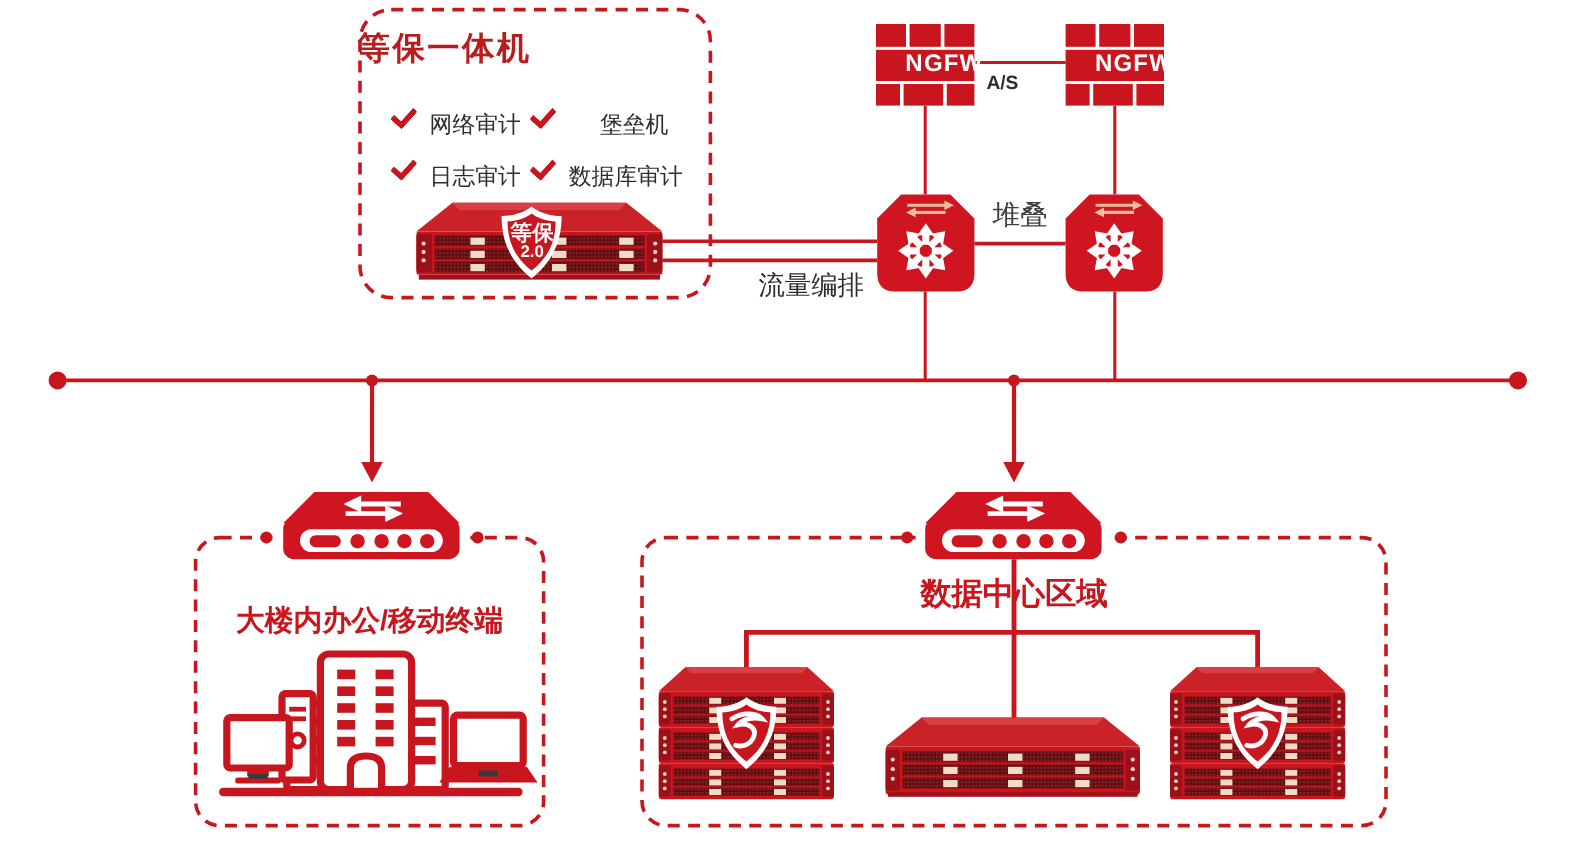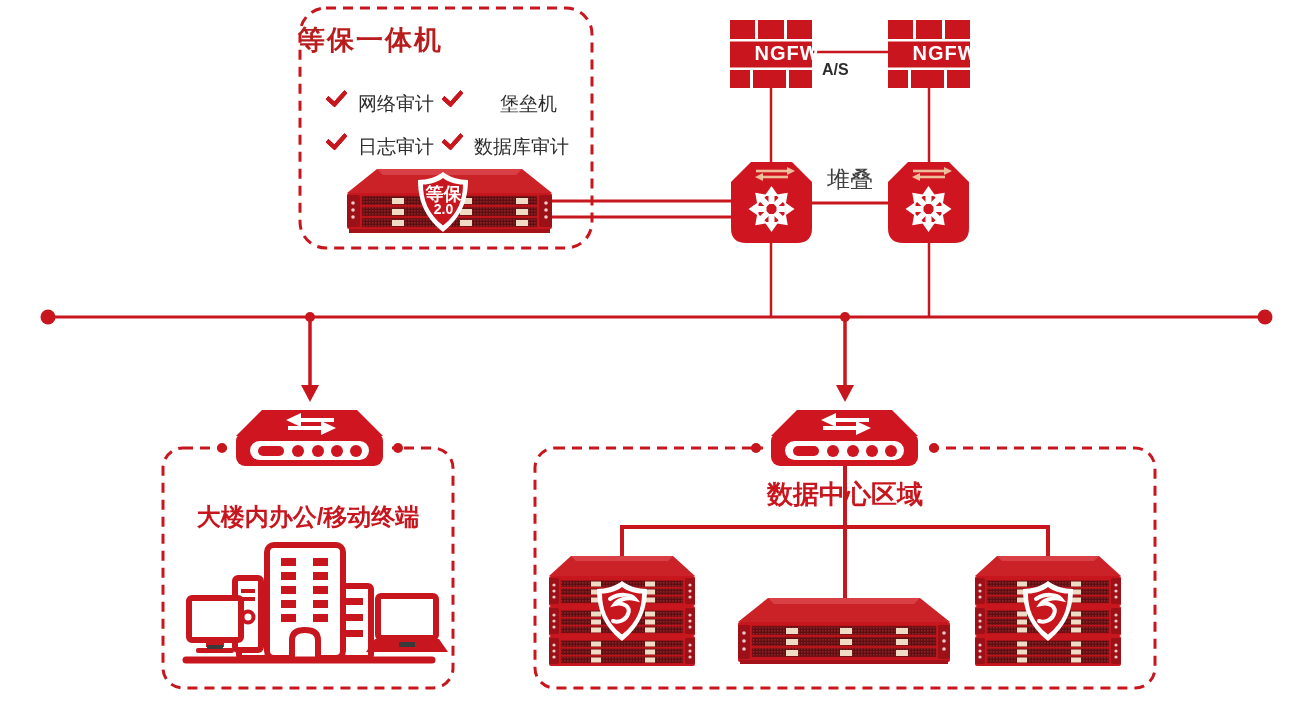--- a/index.html
+++ b/index.html
@@ -333,17 +333,18 @@
 </div>
 
 <div class="lbl shield-t1">等保</div>
 <div class="lbl shield-t2">2.0</div>
 
 <div class="lbl ngfw-lbl" style="left:730px;top:42px;">NGFW</div>
 <div class="lbl ngfw-lbl" style="left:888px;top:42px;">NGFW</div>
 <div class="lbl as-lbl">A/S</div>
 
 <div class="lbl stack-lbl">堆叠</div>
+<div class="lbl orch-lbl">流量编排</div>
 
 <div class="lbl dc-title">数据中心区域</div>
 <div class="lbl office-title">大楼内办公/移动终端</div>
 
 </div>
 
 </body></html>

